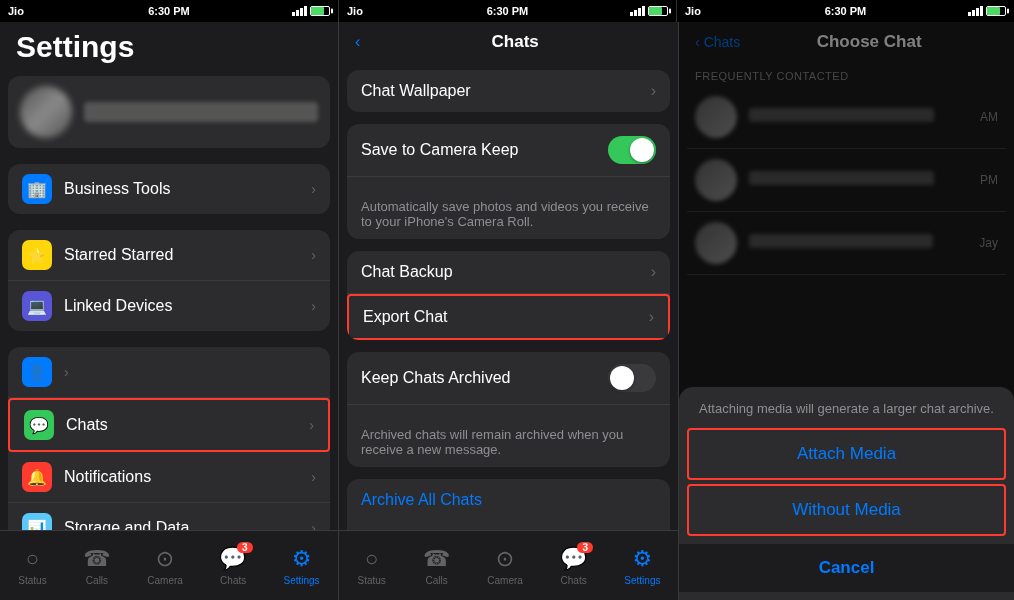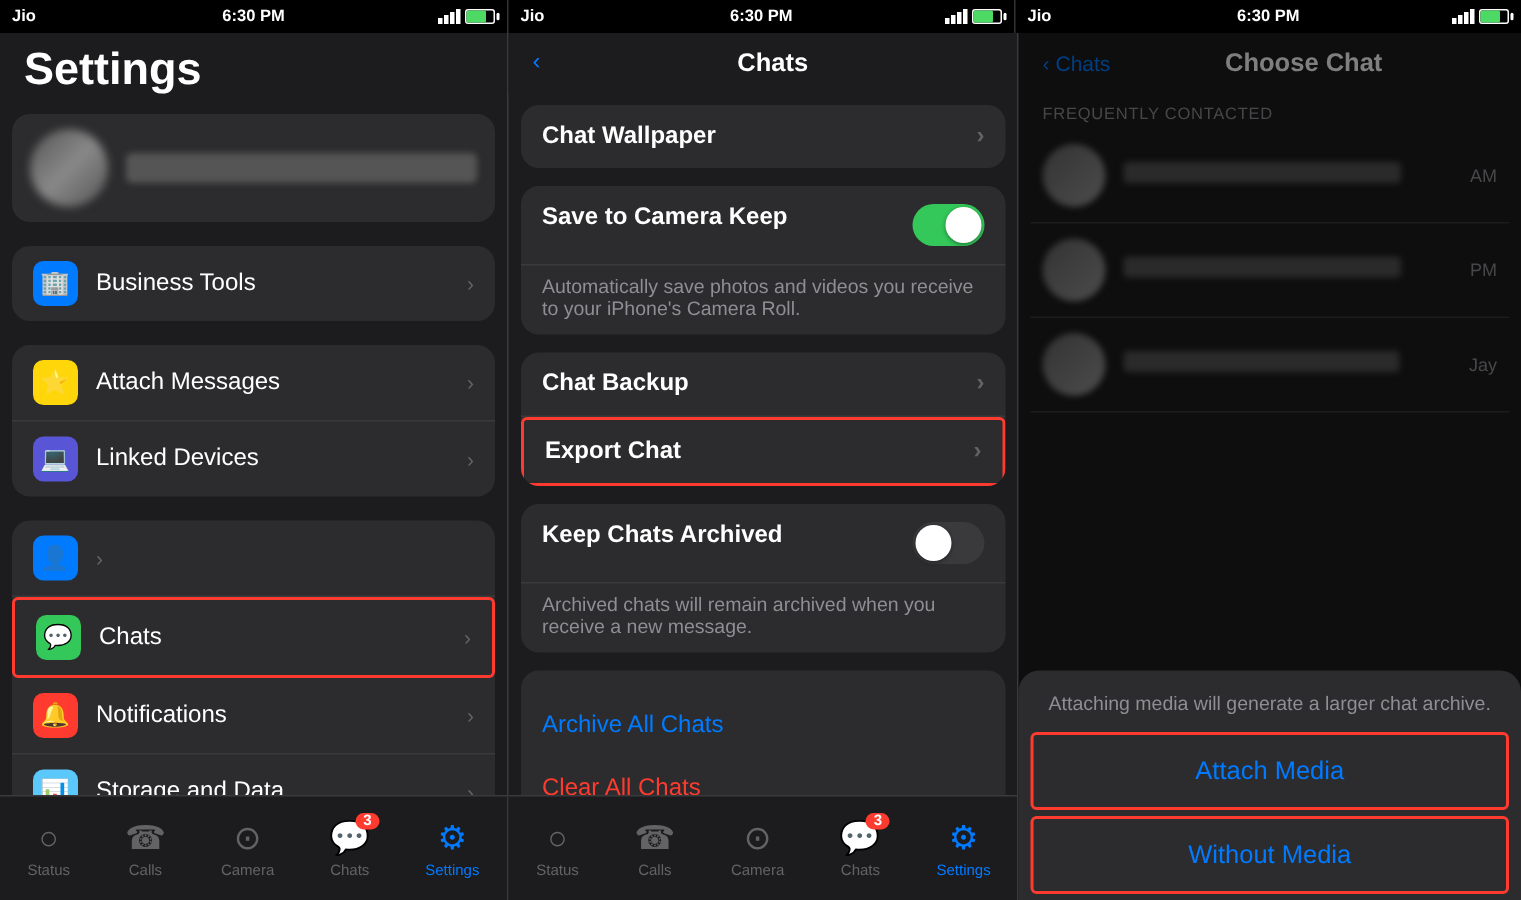--- a/index.html
+++ b/index.html
@@ -186,22 +186,22 @@
     }
     .back-btn { color: #007AFF; font-size: 16px; margin-right: 8px; }
     .panel-title { font-size: 17px; font-weight: 600; color: #fff; flex: 1; text-align: center; }
     .panel-body { flex: 1; overflow-y: auto; padding: 8px 0; }
 
     .chats-section { margin: 0 8px 12px; background: #2c2c2e; border-radius: 12px; overflow: hidden; }
     .chats-item {
       padding: 12px 14px;
       border-bottom: 0.5px solid #3a3a3c;
       display: flex;
+      align-items: center;
       justify-content: space-between;
-      font-weight: bold;
     }
     .chats-item:last-child { border-bottom: none; }
     .chats-item-label { font-size: 16px; color: #fff; }
     .chats-item-chevron { color: #636366; }
 
     .toggle-switch {
       width: 48px;
       height: 28px;
       border-radius: 14px;
       background: #34C759;
@@ -218,23 +218,24 @@
       background: #fff;
       box-shadow: 0 1px 3px rgba(0,0,0,0.4);
       margin-left: auto;
     }
     .toggle-switch.off .toggle-knob { margin-left: 0; margin-right: auto; }
 
     .chats-description {
       font-size: 13px;
       color: #8e8e93;
       padding: 6px 14px 10px;
-    }
-
-    .action-btn-blue { color: #007AFF; font-size: 16px; padding: 12px 14px; display: block; margin-top: 16px; }
+      margin-top: 16px;
+    }
+
+    .action-btn-blue { color: #007AFF; font-size: 16px; padding: 12px 14px; display: block; }
     .action-btn-red { color: #FF3B30; font-size: 16px; padding: 12px 14px; display: block; }
 
     
     .panel-choose {
       flex: 1;
       background: #1c1c1e;
       border-left: 0.5px solid #3a3a3c;
       display: flex;
       flex-direction: column;
       position: relative;
@@ -395,21 +396,21 @@
       <div class="settings-section">
         <div class="settings-item">
           <div class="settings-item-icon icon-blue">🏢</div>
           <span class="settings-item-label">Business Tools</span>
           <span class="settings-item-chevron">›</span>
         </div>
       </div>
       <div class="settings-section">
         <div class="settings-item">
           <div class="settings-item-icon icon-yellow">⭐</div>
-          <span class="settings-item-label">Attach Messages</span>
+          <span class="settings-item-label">Starred Starred</span>
           <span class="settings-item-chevron">›</span>
         </div>
         <div class="settings-item">
           <div class="settings-item-icon icon-purple">💻</div>
           <span class="settings-item-label">Linked Devices</span>
           <span class="settings-item-chevron">›</span>
         </div>
       </div>
       <div class="settings-section">
         <div class="settings-item">
@@ -574,17 +575,20 @@
 
     <div class="modal-overlay">
       <div class="modal-sheet">
         <div class="modal-message">Attaching media will generate a larger chat archive.</div>
         <div class="modal-action" style="border: 2px solid #FF3B30; border-radius: 4px; margin: 4px 8px;">
           <span>Attach Media</span>
         </div>
         <div class="modal-action" style="border: 2px solid #FF3B30; border-radius: 4px; margin: 4px 8px;">
           <span>Without Media</span>
         </div>
+        <div class="modal-cancel">
+          <span>Cancel</span>
+        </div>
       </div>
     </div>
   </div>
 
 </div>
 
 </body></html>

